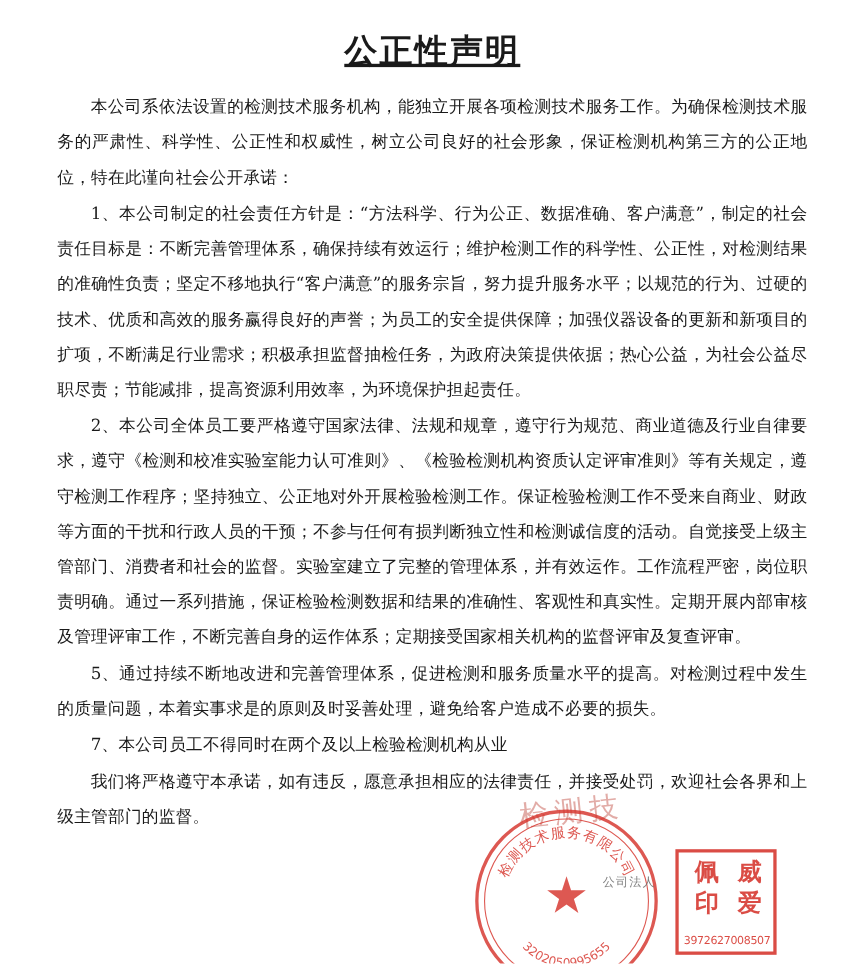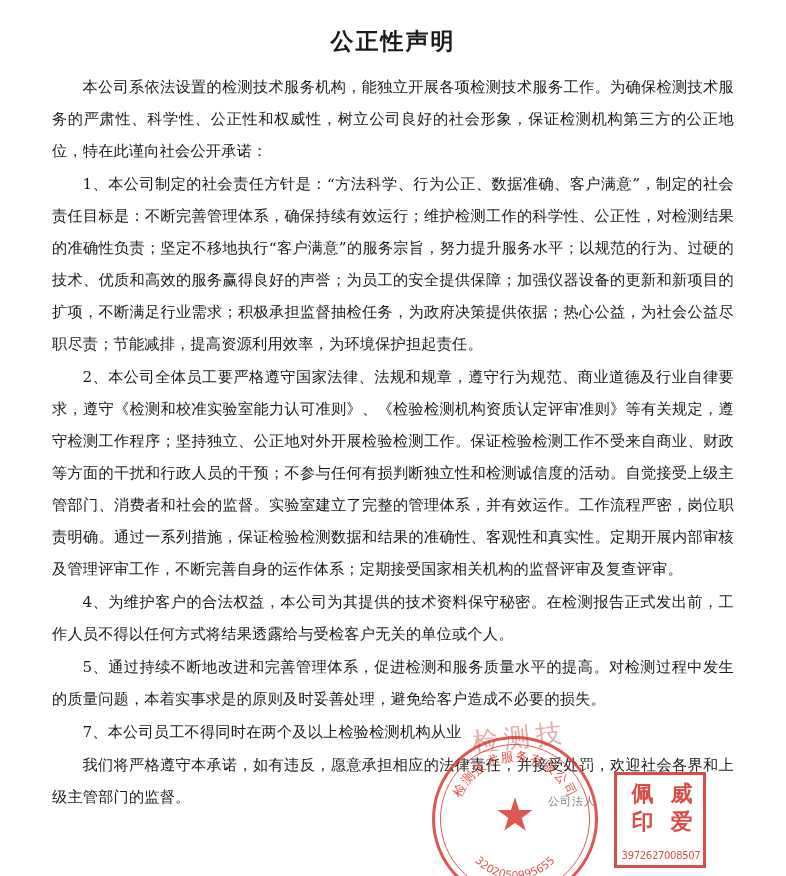--- a/index.html
+++ b/index.html
@@ -17,25 +17,26 @@
   }
   .page {
     position: relative;
     width: 786px;
     height: 876px;
     box-sizing: border-box;
     padding: 18px 52px 0 52px;
   }
   .doc-title {
     text-align: center;
-    font-size: 23px;
+    font-size: 30px;
     font-weight: bold;
     letter-spacing: 2px;
     margin: 8px 0 14px 0;
     font-family: "DejaVu Serif", "Liberation Serif", serif;
+    text-decoration: underline;
   }
   .body-text p {
     margin: 0 0 1px 0;
     font-size: 15.2px;
     line-height: 32px;
     text-align: justify;
     text-justify: inter-ideograph;
     text-indent: 2em;
     letter-spacing: 0.2px;
   }
@@ -160,21 +161,20 @@
 <body>
 
 <div class="page">
 
   <div class="doc-title">公正性声明</div>
 
   <div class="body-text">
     <p>本公司系依法设置的检测技术服务机构，能独立开展各项检测技术服务工作。为确保检测技术服务的严肃性、科学性、公正性和权威性，树立公司良好的社会形象，保证检测机构第三方的公正地位，特在此谨向社会公开承诺：</p>
     <p>1、本公司制定的社会责任方针是：“方法科学、行为公正、数据准确、客户满意”，制定的社会责任目标是：不断完善管理体系，确保持续有效运行；维护检测工作的科学性、公正性，对检测结果的准确性负责；坚定不移地执行“客户满意”的服务宗旨，努力提升服务水平；以规范的行为、过硬的技术、优质和高效的服务赢得良好的声誉；为员工的安全提供保障；加强仪器设备的更新和新项目的扩项，不断满足行业需求；积极承担监督抽检任务，为政府决策提供依据；热心公益，为社会公益尽职尽责；节能减排，提高资源利用效率，为环境保护担起责任。</p>
     <p>2、本公司全体员工要严格遵守国家法律、法规和规章，遵守行为规范、商业道德及行业自律要求，遵守《检测和校准实验室能力认可准则》、《检验检测机构资质认定评审准则》等有关规定，遵守检测工作程序；坚持独立、公正地对外开展检验检测工作。保证检验检测工作不受来自商业、财政等方面的干扰和行政人员的干预；不参与任何有损判断独立性和检测诚信度的活动。自觉接受上级主管部门、消费者和社会的监督。实验室建立了完整的管理体系，并有效运作。工作流程严密，岗位职责明确。通过一系列措施，保证检验检测数据和结果的准确性、客观性和真实性。定期开展内部审核及管理评审工作，不断完善自身的运作体系；定期接受国家相关机构的监督评审及复查评审。</p>
-    <p>4、为维护客户的合法权益，本公司为其提供的技术资料保守秘密。在检测报告正式发出前，工作人员不得以任何方式将结果透露给与受检客户无关的单位或个人。</p>
     <p>5、通过持续不断地改进和完善管理体系，促进检测和服务质量水平的提高。对检测过程中发生的质量问题，本着实事求是的原则及时妥善处理，避免给客户造成不必要的损失。</p>
     <p>7、本公司员工不得同时在两个及以上检验检测机构从业</p>
     <p>我们将严格遵守本承诺，如有违反，愿意承担相应的法律责任，并接受处罚，欢迎社会各界和上级主管部门的监督。</p>
   </div>
 </div>
 
 <div class="stamp-layer">
 
   <div class="faint-overlay-text">检测技</div>
 

